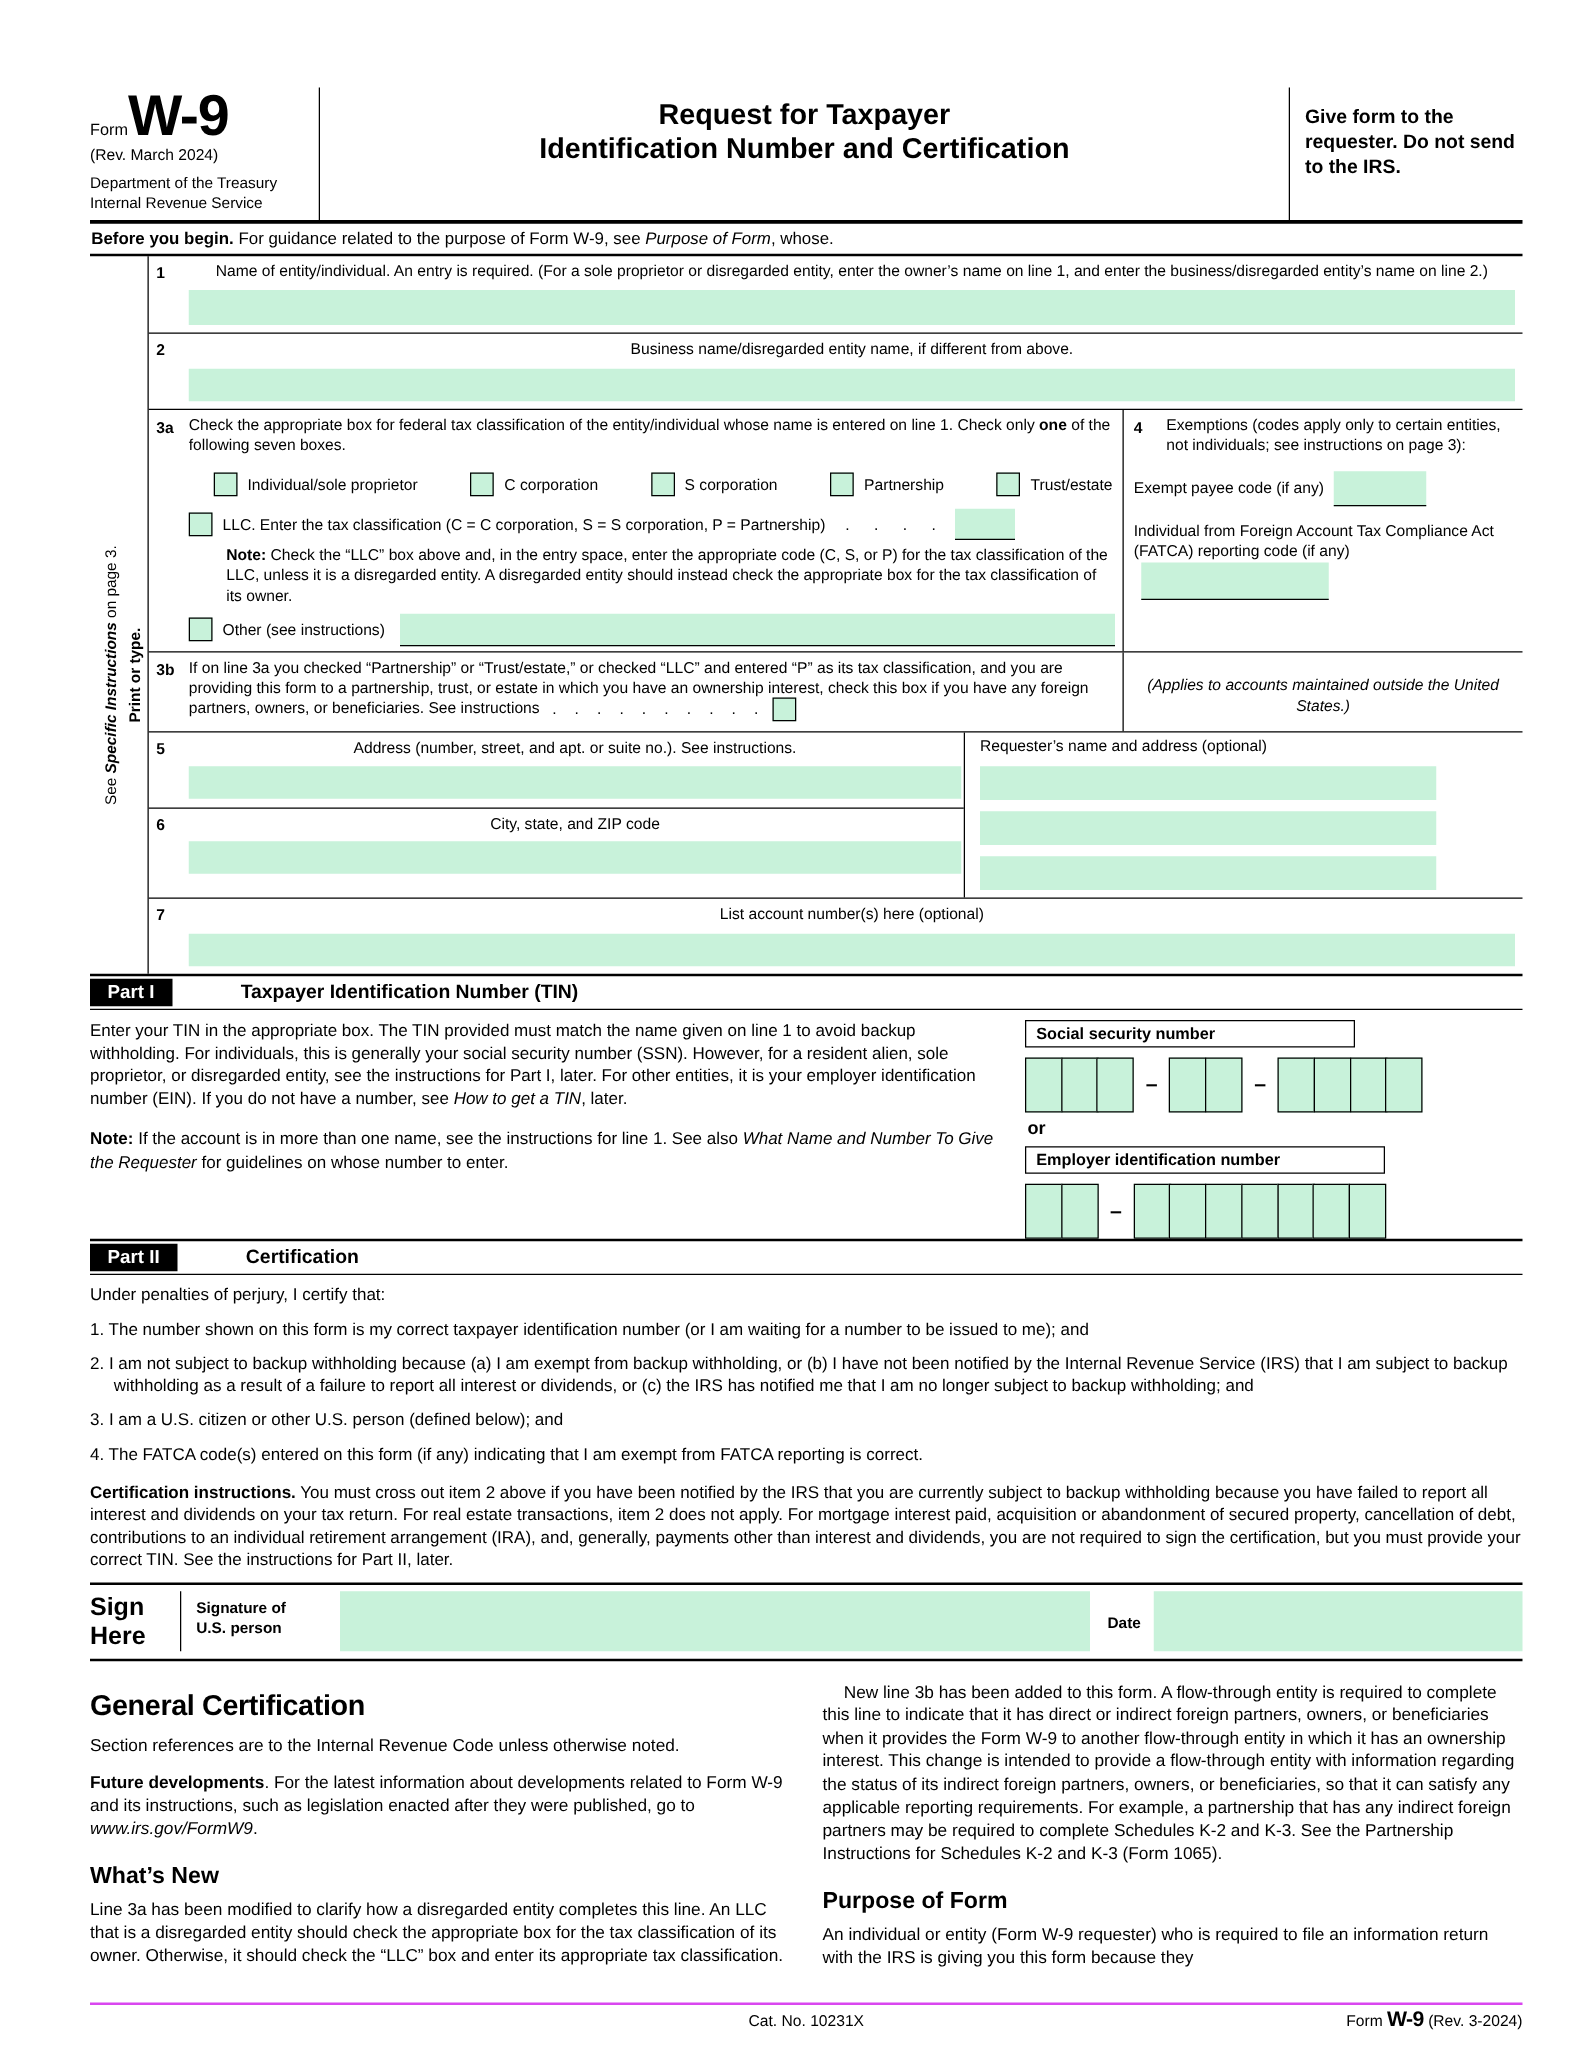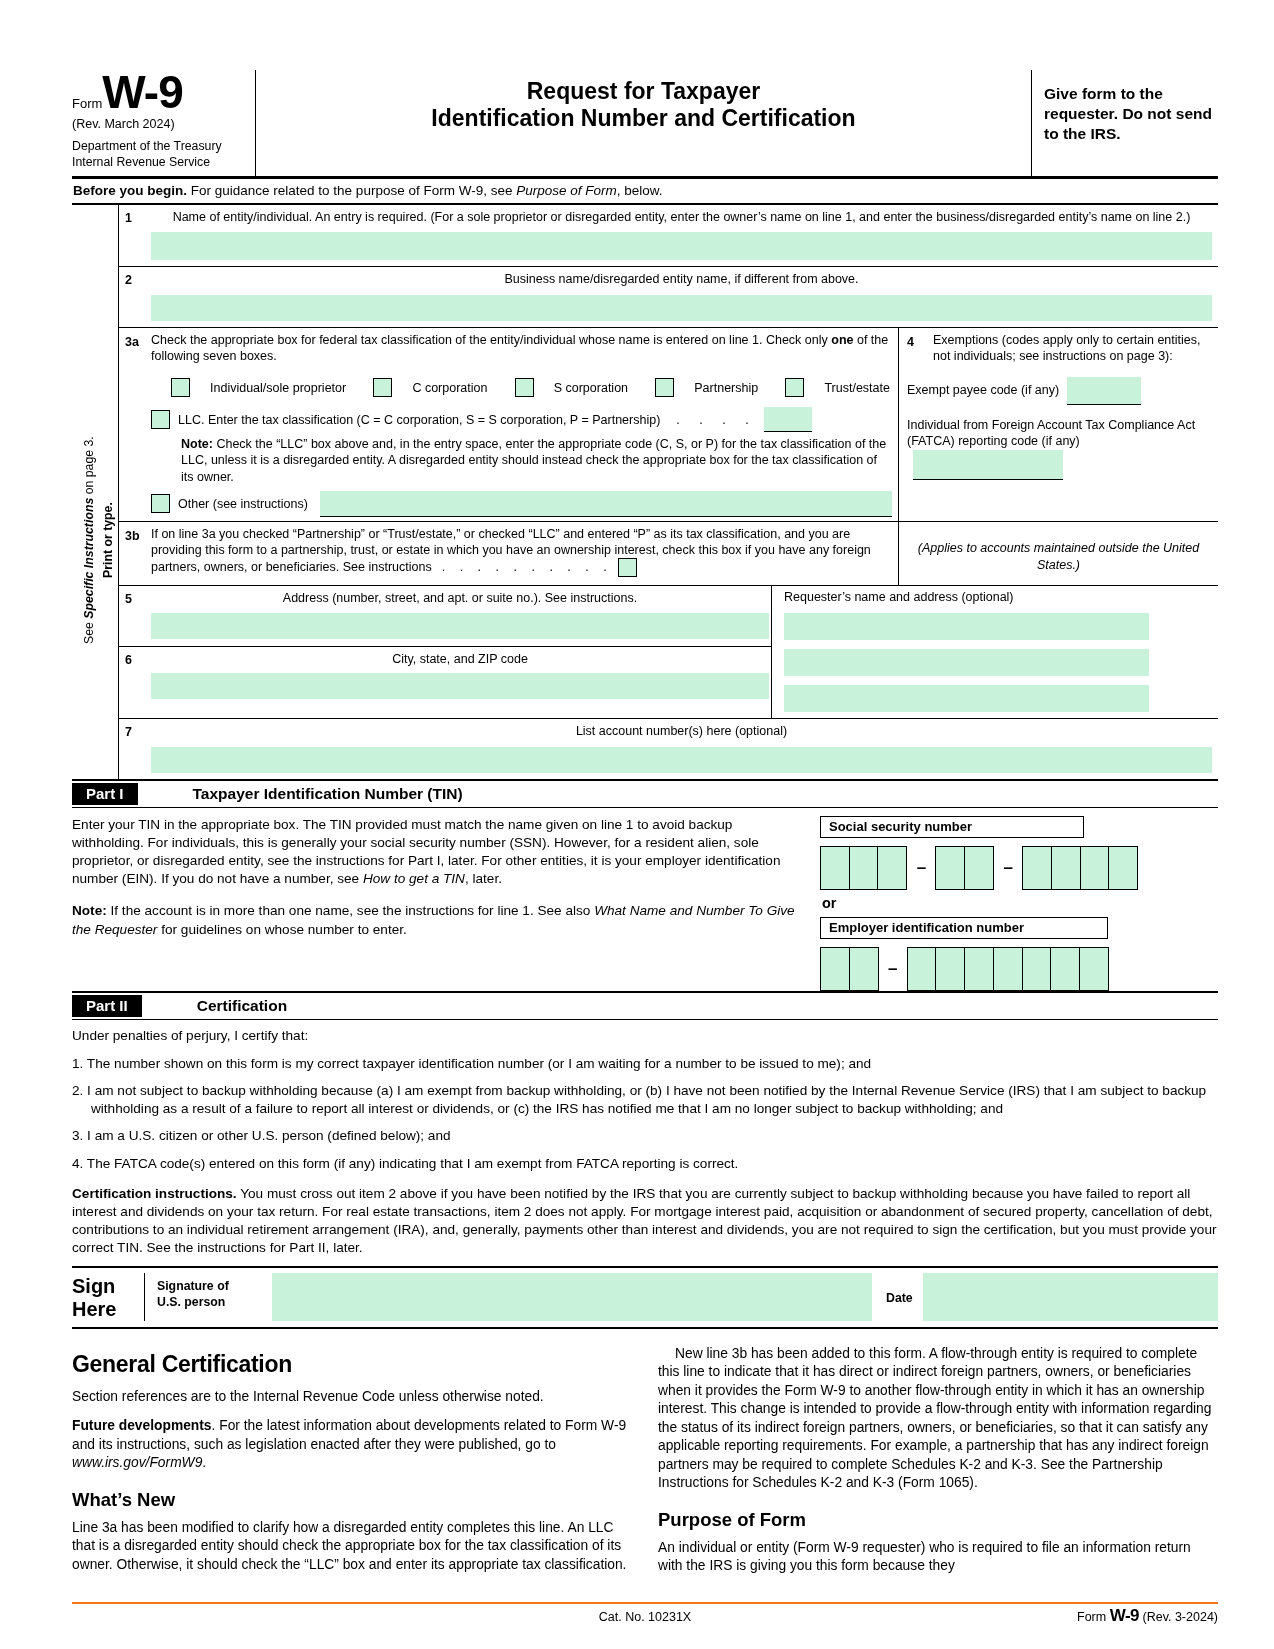--- a/index.html
+++ b/index.html
@@ -41,21 +41,21 @@
 
   .cb { display:inline-block; width:19px; height:19px; background:var(--green);
     border:1.4px solid #000; vertical-align:middle; flex:none; }
 
   .split { display:flex; }
   .col3a { flex:1; padding:4px 0 0 6px; }
   .col4 { width:320px; border-left:1.2px solid #000; padding:4px 8px 4px 8px; font-size:12.5px; line-height:1.32; }
 
   .l3a-head { display:flex; font-size:12.5px; line-height:1.3; padding-right:8px;}
   .cbrow { display:flex; justify-content:space-between; align-items:center; margin:14px 8px 4px 0; font-size:12.5px; }
-  .cbitem { display:flex; align-items:center; gap:20px;padding-left:20px; }
+  .cbitem { display:flex; align-items:center; gap:8px;padding-left:20px; }
   .llcrow { display:flex; align-items:center; margin:10px 8px 2px 0; font-size:12.5px; }
   .dots { word-spacing:14px; margin-left:16px; letter-spacing:1px; }
   .llcbox { width:48px; height:25px; background:var(--green); border-bottom:1.3px solid #000; margin-left:14px; }
   .notepara { margin:4px 10px 2px 30px; font-size:12.5px; line-height:1.3; }
   .otherrow { display:flex; align-items:center; margin:6px 0 4px 0; font-size:12.5px; }
   .otherband { flex:1; height:26px; background:var(--green); border-bottom:1.2px solid #000; margin-left:12px; margin-right:6px;}
 
   .ex-codebox { display:inline-block; width:74px; height:28px; background:var(--green);
     border-bottom:1.3px solid #000; vertical-align:middle; margin-left:8px; }
   .ex-fatcabox { display:inline-block; width:150px; height:30px; background:var(--green);
@@ -110,21 +110,21 @@
   .dateband { flex:1; background:var(--green); }
 
   
   .gi { display:grid; grid-template-columns:1fr 1fr; column-gap:26px; margin-top:16px; }
   .gi h1 { font-size:23px; margin:6px 0 10px; letter-spacing:-.3px; }
   .gi h2 { font-size:18.5px; margin:16px 0 8px; }
   .gi p { font-size:13.8px; line-height:1.34; margin:0 0 11px; }
   .indent1 { text-indent:17px; }
 
   
-  .footer { border-top:2px solid #f97316; margin-top:16px; position:relative; height:26px; font-size:12.5px; padding-top:6px; }
+  .footer { border-top:2px solid #d946ef; margin-top:16px; position:relative; height:26px; font-size:12.5px; padding-top:6px; }
   .footer .cat { position:absolute; left:0; right:0; text-align:center; }
   .footer .fright { position:absolute; right:0; top:2px; }
   .footer .w9f { font-weight:bold; font-size:17px; letter-spacing:-.5px; }
 
   .b { font-weight:bold; } .i { font-style:italic; } .bi { font-weight:bold; font-style:italic; }
 </style>
 </head>
 <body>
 
 <div class="page">
@@ -142,21 +142,21 @@
       <div class="hdr-title">
         <div>Request for Taxpayer</div>
         <div>Identification Number and Certification</div>
       </div>
     </div>
     <div class="hdr-right">
       <div class="give">Give form to the requester. Do not send to the IRS.</div>
     </div>
   </div>
 
-  <div class="beforeline"><span class="b">Before you begin.</span><span> For guidance related to the purpose of Form W-9, see </span><span class="i">Purpose of Form</span><span>, below.</span></div>
+  <div class="beforeline"><span class="b">Before you begin.</span><span> For guidance related to the purpose of Form W-9, see </span><span class="i">Purpose of Form</span><span>, whose.</span></div>
 
   <div class="formarea">
     <div class="side">
       <div class="vert">
         <div class="b">Print or type.</div>
         <div><span>See </span><span class="bi">Specific Instructions</span><span> on page 3.</span></div>
       </div>
     </div>
     <div class="fields">
 

